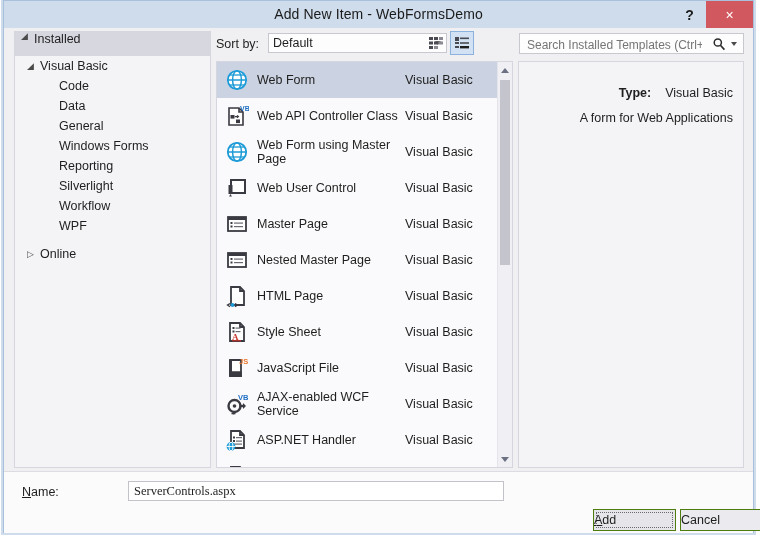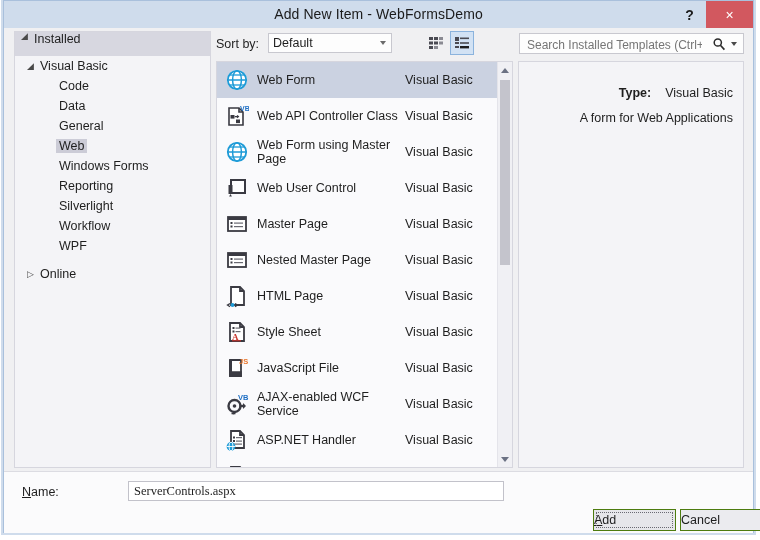--- a/index.html
+++ b/index.html
@@ -115,21 +115,21 @@
     position: absolute;
     left: 212px; top: 4px;
     width: 297px; height: 26px;
   }
   .sortby-label {
     position: absolute; left: 0; top: 5px;
     font-size: 12.5px;
   }
   .sortby-select {
     position: absolute; left: 52px; top: 1px;
-    width: 124px; height: 20px;
+    width: 179px; height: 20px;
     background: #fdfdfd;
     border: 1px solid #c8c8cf;
     box-sizing: border-box;
     font-size: 12.5px;
     padding-left: 4px;
     line-height: 18px;
     cursor: default;
   }
   .sortby-select .caret {
     position: absolute; right: 5px; top: 7px;
@@ -336,23 +336,20 @@
       </div>
 
       <div class="tree-row lvl2">
         <span class="lbl">Code</span>
       </div>
       <div class="tree-row lvl2">
         <span class="lbl">Data</span>
       </div>
       <div class="tree-row lvl2">
         <span class="lbl">General</span>
-      </div>
-      <div class="tree-row lvl2 selected">
-        <span class="lbl">Web</span>
       </div>
       <div class="tree-row lvl2">
         <span class="lbl">Windows Forms</span>
       </div>
       <div class="tree-row lvl2">
         <span class="lbl">Reporting</span>
       </div>
       <div class="tree-row lvl2">
         <span class="lbl">Silverlight</span>
       </div>

